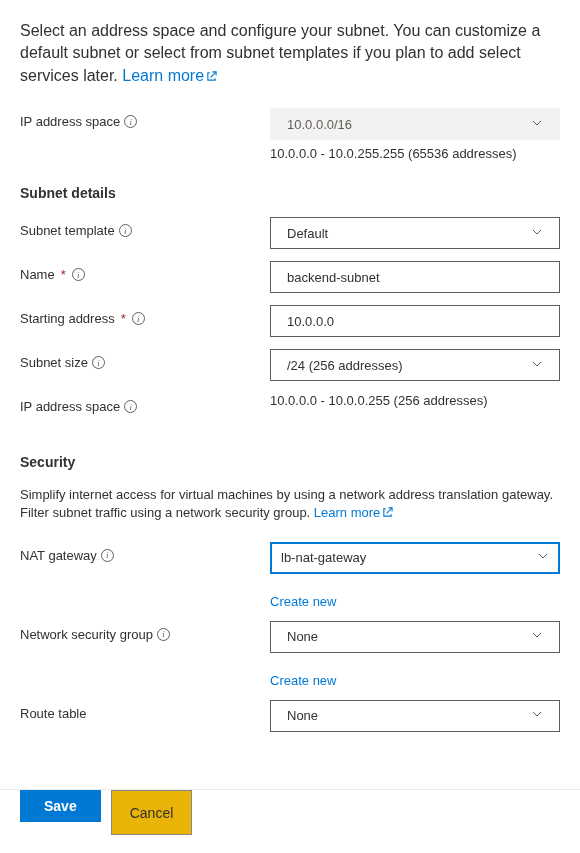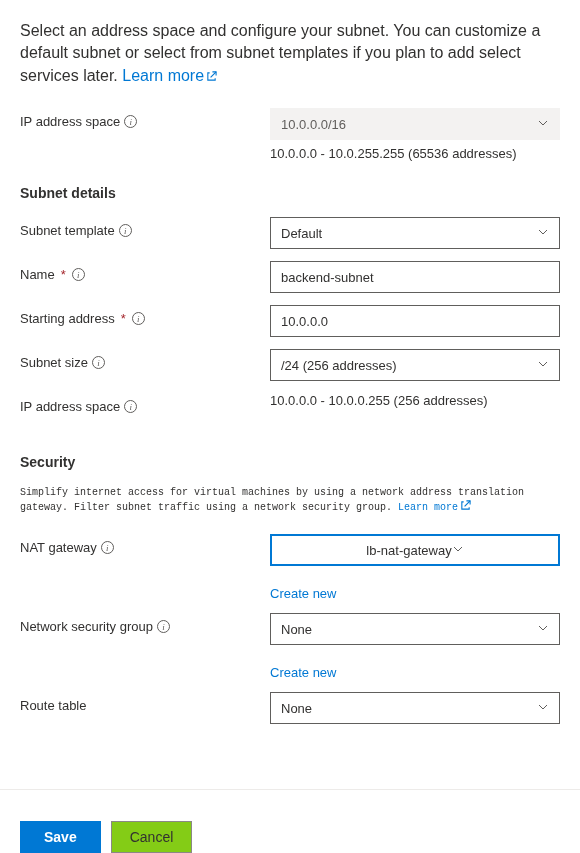--- a/index.html
+++ b/index.html
@@ -23,55 +23,55 @@
     .ext-icon svg { width: 11px; height: 11px; }
     .row { display: flex; align-items: flex-start; margin-bottom: 12px; }
     .row-label { width: 250px; flex-shrink: 0; display: flex; align-items: center; gap: 4px; font-size: 13px; padding-top: 6px; }
     .row-value { flex: 1; }
     .req { color: #a4262c; margin: 0 2px; }
     .info-icon { display: inline-flex; align-items: center; justify-content: center; width: 13px; height: 13px; border: 1px solid #605e5c; border-radius: 50%; font-size: 9px; color: #605e5c; font-style: italic; font-family: serif; cursor: default; }
     .select-fake, .input-fake {
       width: 100%;
       height: 32px;
       border: 1px solid #605e5c;
-      padding: 0 10px;
+      padding: 0 16px;
       font-size: 13px;
       display: flex;
       align-items: center;
       justify-content: space-between;
       background: #fff;
       cursor: pointer;
     }
     .select-fake.readonly { background: #f3f2f1; border: 1px solid #f3f2f1; color: #605e5c; cursor: default; }
-    .select-fake.focused { border: 2px solid #0078d4; padding: 0 9px; justify-content: center; }
+    .select-fake.focused { border: 2px solid #0078d4; padding: 0 9px; }
     .input-fake { cursor: text; }
     .chev { flex-shrink: 0; }
     .chev svg { width: 12px; height: 12px; }
     .helper { font-size: 13px; color: #323130; margin-top: 6px; }
     .create-link { font-size: 13px; color: #0078d4; margin-top: 20px; cursor: pointer; display: inline-block; }
     h2 { font-size: 14px; font-weight: 600; margin-top: 24px; margin-bottom: 16px; }
-    .section-intro { font-size: 10px; line-height: 1.4; margin-bottom: 18px; font-family: Liberation Mono, monospace; }
+    .section-intro { font-size: 13px; line-height: 1.4; margin-bottom: 18px; }
     .footer {
       position: absolute;
       bottom: 0; left: 0; right: 0;
       height: 64px;
       border-top: 1px solid #edebe9;
       display: flex;
-      align-items: flex-end;
+      align-items: flex-start;
       gap: 10px;
       padding: 0 20px;
     }
     .btn-primary {
       background: #0078d4; color: #fff; border: none;
       height: 32px; padding: 0 24px; font-size: 14px; font-weight: 600;
       cursor: pointer;
     }
     .btn-secondary {
-      background: #84cc16; color: #323130; border: 1px solid #8a8886;
-      height: 32px; padding: 0 18px; font-size: 14px;
+      background: #eab308; color: #323130; border: 1px solid #8a8886;
+      height: 45px; padding: 0 18px; font-size: 14px;
       cursor: pointer;
     }
   </style>
 </head>
 <body>
 
 <div class="panel">
 
   <p class="intro">
     <span>Select an address space and configure your subnet. You can customize a default subnet or select from subnet templates if you plan to add select services later. </span><a class="link"><span>Learn more</span><span class="ext-icon"><svg viewBox="0 0 12 12" fill="none" stroke="#0078d4" stroke-width="1.2">

